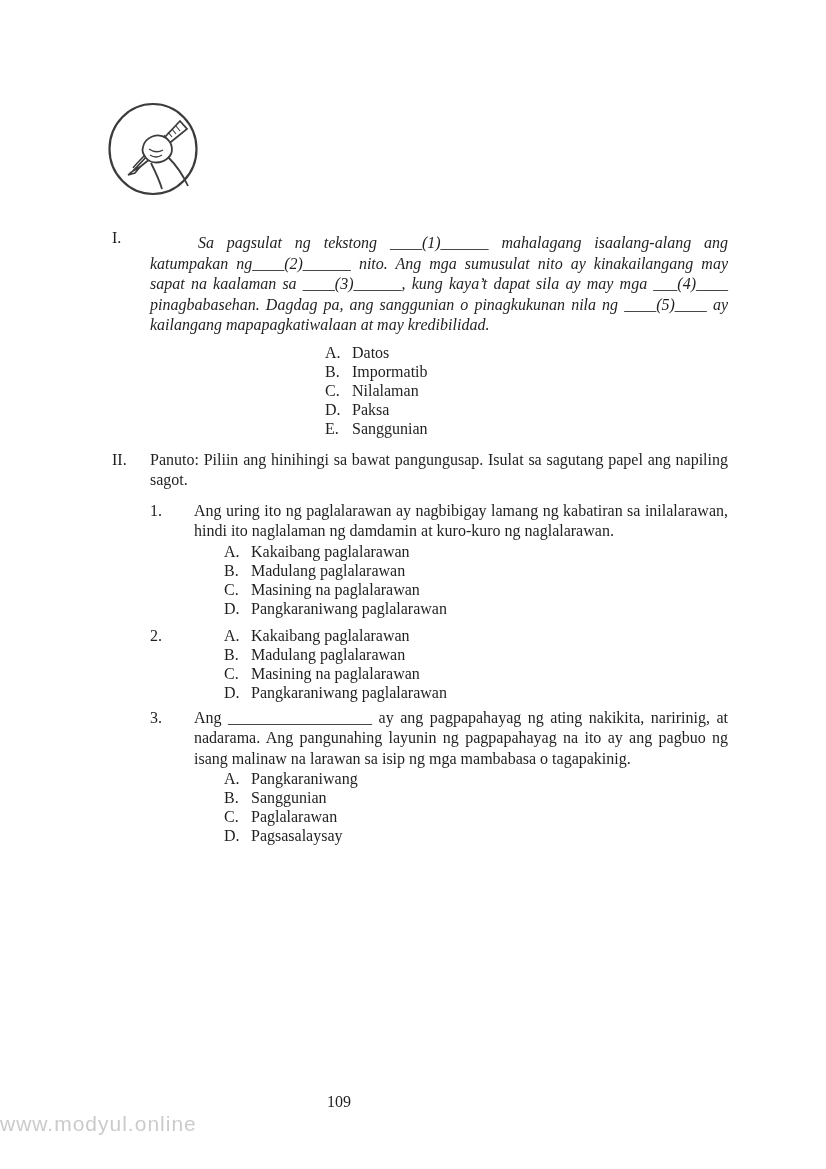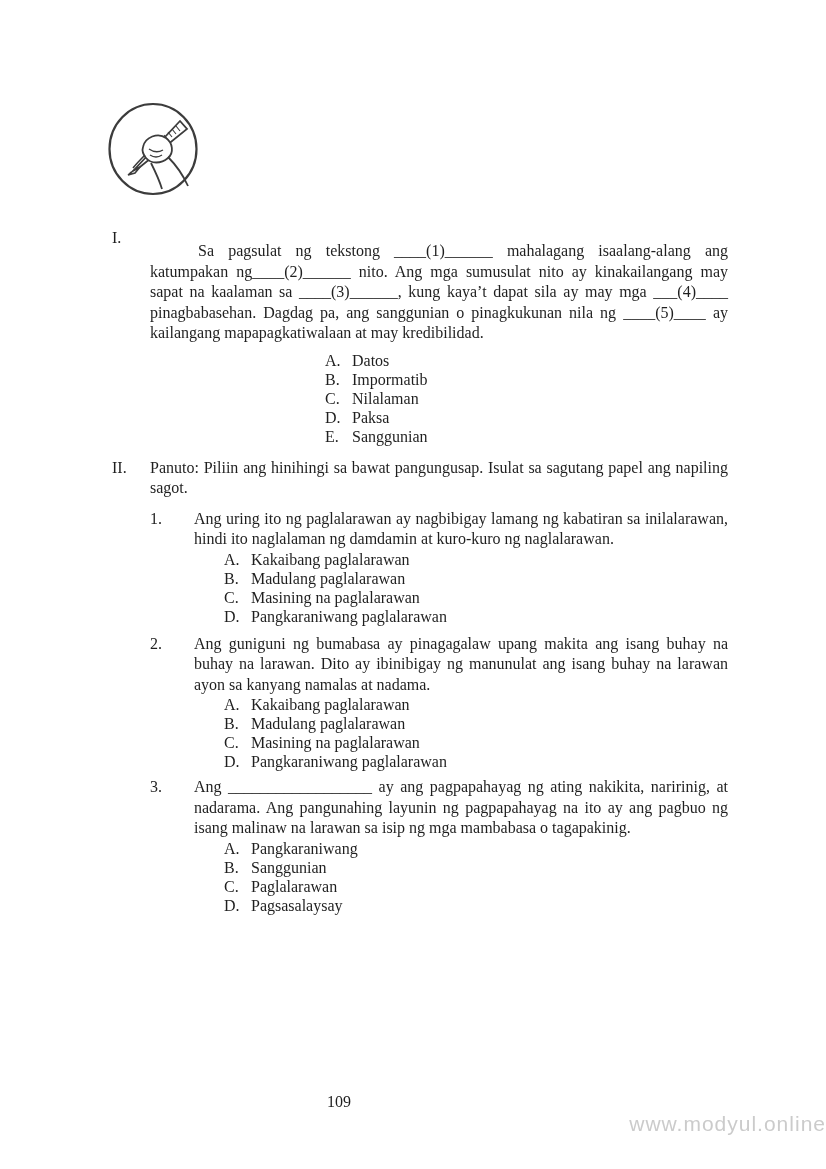--- a/index.html
+++ b/index.html
@@ -19,39 +19,39 @@
     font-weight:bold;font-style:italic;
     font-size:29px;letter-spacing:0.5px;color:#151515;
   }
 
   
   .content{position:absolute;left:112px;top:228px;width:616px;font-size:16px;line-height:20.5px;}
   .section{display:flex;}
   .sec-label{width:38px;flex:none;}
   .sec-body{flex:1;min-width:0;}
   .instruction{margin:0;text-align:justify;}
-  .para{margin:13px 0 0 0;text-indent:48px;text-align:justify;}
+  .para{margin:5px 0 0 0;text-indent:48px;text-align:justify;font-style:italic;}
 
   .choices{margin:7px 0 0 175px;line-height:19px;}
   .choice{display:flex;}
   .ch-l{width:27px;flex:none;}
 
   .section-2{margin-top:12px;}
   .question{display:flex;margin-top:8px;}
   .question.first{margin-top:10px;}
   .question.q3{margin-top:6px;}
   .q-num{width:44px;flex:none;}
   .q-body{flex:1;min-width:0;}
   .q-text{margin:0;text-align:justify;}
   .q-choices{margin:0 0 0 30px;line-height:19px;}
 
   
   .page-number{position:absolute;left:0;top:1093px;width:678px;text-align:center;font-size:16px;color:#1f1f1f;}
   .watermark{
-    position:absolute;left:0;top:1112px;width:826px;text-align:right;
+    position:absolute;left:0;top:1112px;width:826px;text-align:left;
     font-family:"Liberation Sans", sans-serif;
     font-size:21px;color:#cbcbcb;letter-spacing:1px;
   }
 </style>
 </head>
 <body>
 
 <div class="page">
 
   <div class="hdr-icon">
@@ -133,21 +133,20 @@
                 <span class="ch-l">D.</span>
                 <span class="ch-t">Pangkaraniwang paglalarawan</span>
               </div>
             </div>
           </div>
         </div>
 
         <div class="question">
           <div class="q-num">2.</div>
           <div class="q-body">
-            <p class="q-text">Ang guniguni ng bumabasa ay pinagagalaw upang makita ang isang buhay na buhay na larawan. Dito ay ibinibigay ng manunulat ang isang buhay na larawan ayon sa kanyang namalas at nadama.</p>
             <div class="q-choices">
               <div class="choice">
                 <span class="ch-l">A.</span>
                 <span class="ch-t">Kakaibang paglalarawan</span>
               </div>
               <div class="choice">
                 <span class="ch-l">B.</span>
                 <span class="ch-t">Madulang paglalarawan</span>
               </div>
               <div class="choice">

